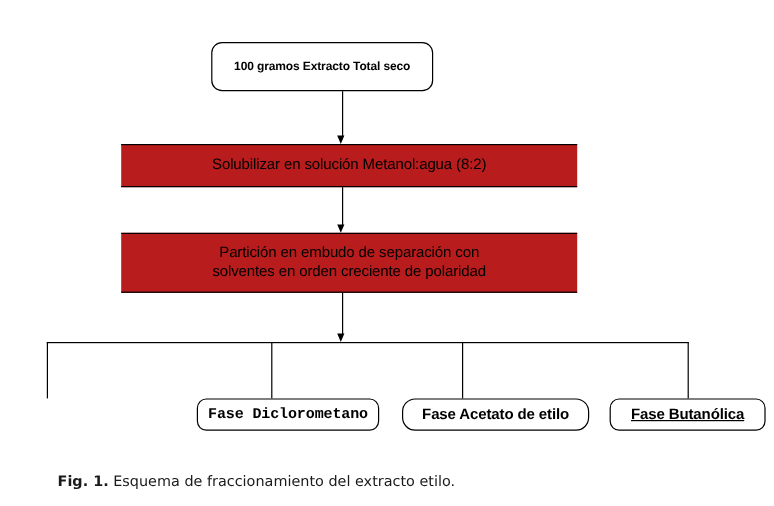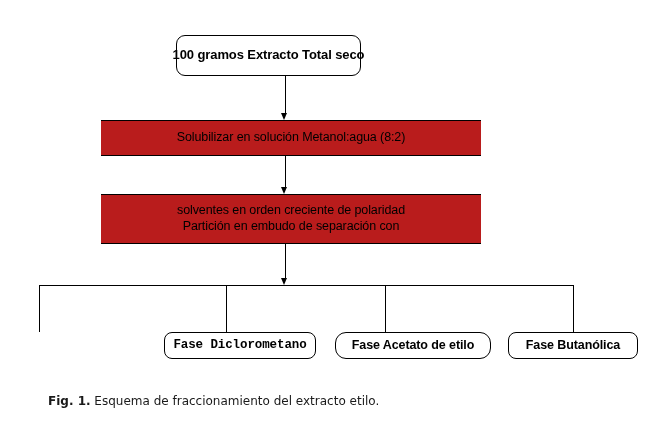--- a/index.html
+++ b/index.html
@@ -40,34 +40,34 @@
     line-height: 1.15;
     letter-spacing: -0.1px;
     white-space: nowrap;
   }
 
   #node-top {
     left: 176px;
     top: 35px;
     width: 185px;
     height: 41px;
-    font-size: 13px;
+    font-size: 10px;
     text-align: right;
   }
 
   .leaf-box {
     top: 332px;
     height: 27px;
     font-size: 12.5px;
     border-radius: 8px;
   }
   #leaf-0 { left: 11px;  width: 130px; }
   #leaf-1 { left: 164px; width: 152px; font-family: Liberation Mono, monospace; }
   #leaf-2 { left: 335px; width: 156px; border-radius: 11px; }
-  #leaf-3 { left: 508px; width: 130px; }
+  #leaf-3 { left: 508px; width: 130px; text-decoration: underline; }
 
   
   .rule-block {
     position: absolute;
     left: 101px;
     width: 380px;
     box-sizing: border-box;
     border-top: 1.6px solid #000000;
     border-bottom: 1.6px solid #000000;
     display: flex;
@@ -152,22 +152,22 @@
   <div class="v-line" id="conn-1-line"></div>
   <div class="arrow-head" id="conn-1-head"></div>
 
   <div class="rule-block" id="rule-block-0">Solubilizar en solución Metanol:agua (8:2)</div>
 
   <div class="v-line" id="conn-2-line"></div>
   <div class="arrow-head" id="conn-2-head"></div>
 
   <div class="rule-block" id="rule-block-1">
     <div>
+      <div>Partición en embudo de separación con</div>
       <div>solventes en orden creciente de polaridad</div>
-      <div>Partición en embudo de separación con</div>
     </div>
   </div>
 
   <div class="v-line" id="conn-3-line"></div>
   <div class="arrow-head" id="conn-3-head"></div>
 
   <div class="h-line" id="branch-bus"></div>
   <div class="v-line branch-drop" id="branch-drop-0"></div>
   <div class="v-line branch-drop" id="branch-drop-1"></div>
   <div class="v-line branch-drop" id="branch-drop-2"></div>

